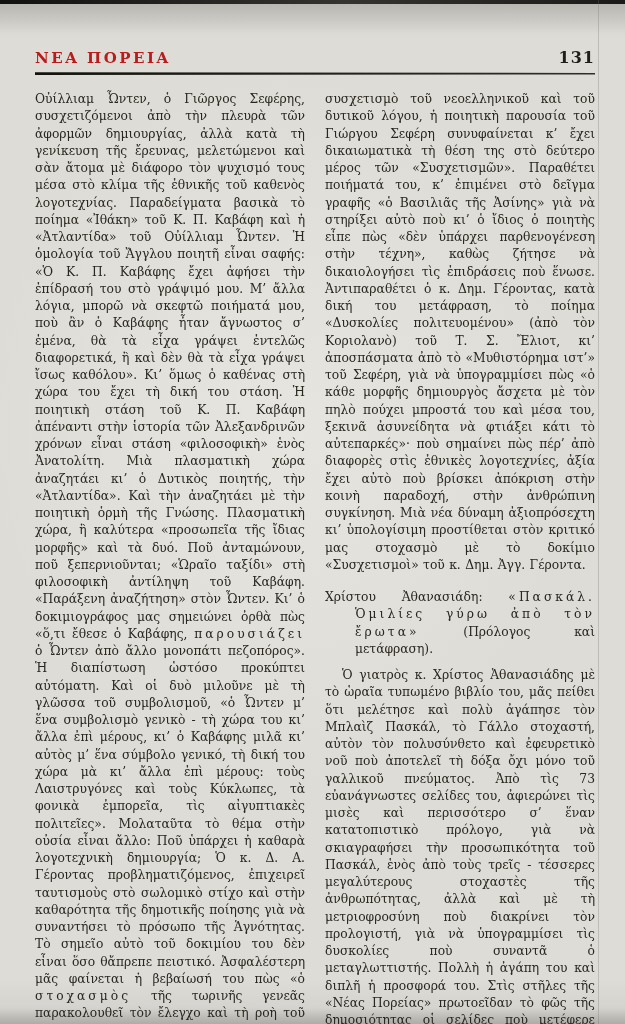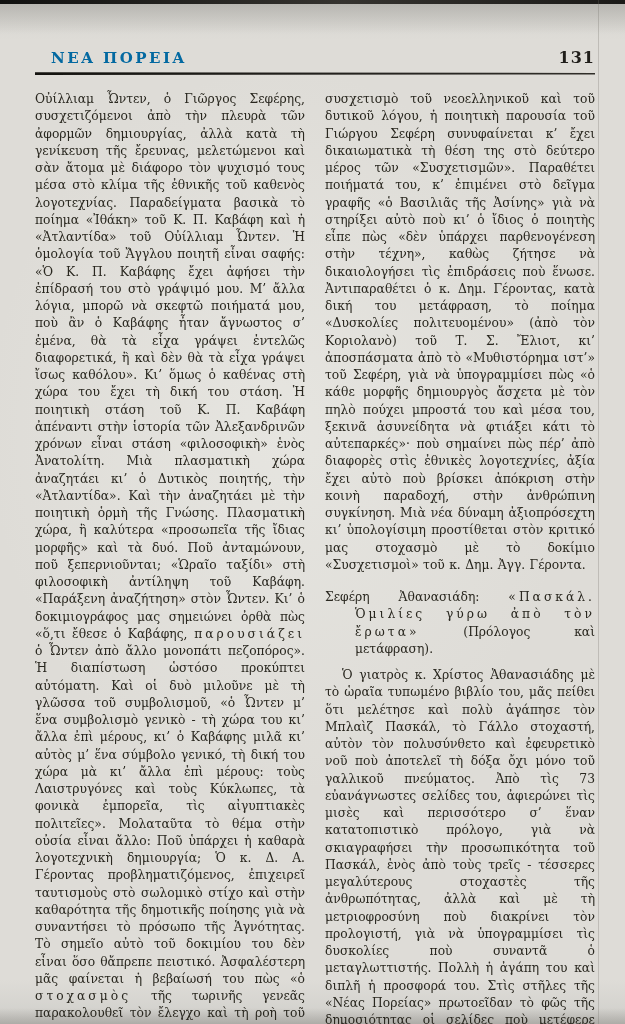--- a/index.html
+++ b/index.html
@@ -21,21 +21,21 @@
     background: linear-gradient(to bottom, rgba(150,148,142,.45), rgba(222,221,215,0)); }
   .artifact-bottom-shade { bottom: 0; left: 0; right: 0; height: 16px;
     background: linear-gradient(to top, rgba(140,138,132,.5), rgba(222,221,215,0)); }
   .artifact-right-line { top: 0; bottom: 0; right: 26px; width: 1px;
     background: rgba(110,108,102,.28); }
 
   .page { position: absolute; top: 0; left: 0; right: 0;
     padding: 48px 30px 0 35px; box-sizing: border-box; }
 
   .masthead { display: flex; justify-content: space-between; align-items: baseline; }
-  .journal-title { font-weight: bold; font-size: 15px; letter-spacing: 2.5px; color: #0369a1; margin-left: 16px; }
+  .journal-title { font-weight: bold; font-size: 15px; letter-spacing: 2.5px; color: #b91c1c; }
   .page-number { font-weight: bold; font-size: 16px; letter-spacing: 1px; color: #201e1a; }
 
   .header-rule { margin-top: 5px; height: 3px; border: 0;
     background: linear-gradient(to right, #14130f, #25231f 60%, #302e29);
     clip-path: polygon(0 10%, 100% 30%, 100% 85%, 0 100%); }
 
   .columns { display: flex; gap: 20px; margin-top: 16px; }
   .col { width: 270px; text-align: justify;
     font-size: 12.3px; line-height: 17.25px;
     color: #29271f;
@@ -66,19 +66,19 @@
 
   <div class="columns">
 
     <div class="col">
       <p><span>Οὐίλλιαμ Ὦντεν, ὁ Γιῶργος Σεφέρης, συσχετιζόμενοι ἀπὸ τὴν πλευρὰ τῶν ἀφορμῶν δημιουργίας, ἀλλὰ κατὰ τὴ γενίκευση τῆς ἔρευνας, μελετώμενοι καὶ σὰν ἄτομα μὲ διάφορο τὸν ψυχισμό τους μέσα στὸ κλίμα τῆς ἐθνικῆς τοῦ καθενὸς λογοτεχνίας. Παραδείγματα βασικὰ τὸ ποίημα «Ἰθάκη» τοῦ Κ. Π. Καβάφη καὶ ἡ «Ἀτλαντίδα» τοῦ Οὐίλλιαμ Ὦντεν. Ἡ ὁμολογία τοῦ Ἄγγλου ποιητῆ εἶναι σαφής: «Ὁ Κ. Π. Καβάφης ἔχει ἀφήσει τὴν ἐπίδρασή του στὸ γράψιμό μου. Μ’ ἄλλα λόγια, μπορῶ νὰ σκεφτῶ ποιήματά μου, ποὺ ἂν ὁ Καβάφης ἦταν ἄγνωστος σ’ ἐμένα, θὰ τὰ εἶχα γράψει ἐντελῶς διαφορετικά, ἢ καὶ δὲν θὰ τὰ εἶχα γράψει ἴσως καθόλου». Κι’ ὅμως ὁ καθένας στὴ χώρα του ἔχει τὴ δική του στάση. Ἡ ποιητικὴ στάση τοῦ Κ. Π. Καβάφη ἀπέναντι στὴν ἱστορία τῶν Ἀλεξανδρινῶν χρόνων εἶναι στάση «φιλοσοφικὴ» ἑνὸς Ἀνατολίτη. Μιὰ πλασματικὴ χώρα ἀναζητάει κι’ ὁ Δυτικὸς ποιητής, τὴν «Ἀτλαντίδα». Καὶ τὴν ἀναζητάει μὲ τὴν ποιητικὴ ὁρμὴ τῆς Γνώσης. Πλασματικὴ χώρα, ἢ καλύτερα «προσωπεῖα τῆς ἴδιας μορφῆς» καὶ τὰ δυό. Ποῦ ἀνταμώνουν, ποῦ ξεπερνιοῦνται; «Ὡραῖο ταξίδι» στὴ φιλοσοφικὴ ἀντίληψη τοῦ Καβάφη. «Παράξενη ἀναζήτηση» στὸν Ὦντεν. Κι’ ὁ δοκιμιογράφος μας σημειώνει ὀρθὰ πὼς «ὅ,τι ἔθεσε ὁ Καβάφης, </span><span class="ls">παρουσιάζει</span><span> ὁ Ὦντεν ἀπὸ ἄλλο μονοπάτι πεζοπόρος». Ἡ διαπίστωση ὡστόσο προκύπτει αὐτόματη. Καὶ οἱ δυὸ μιλοῦνε μὲ τὴ γλῶσσα τοῦ συμβολισμοῦ, «ὁ Ὦντεν μ’ ἕνα συμβολισμὸ γενικὸ - τὴ χώρα του κι’ ἄλλα ἐπὶ μέρους, κι’ ὁ Καβάφης μιλᾶ κι’ αὐτὸς μ’ ἕνα σύμβολο γενικό, τὴ δική του χώρα μὰ κι’ ἄλλα ἐπὶ μέρους: τοὺς Λαιστρυγόνες καὶ τοὺς Κύκλωπες, τὰ φονικὰ ἐμπορεῖα, τὶς αἰγυπτιακὲς πολιτεῖες». Μολαταῦτα τὸ θέμα στὴν οὐσία εἶναι ἄλλο: Ποῦ ὑπάρχει ἡ καθαρὰ λογοτεχνικὴ δημιουργία; Ὁ κ. Δ. Α. Γέροντας προβληματιζόμενος, ἐπιχειρεῖ ταυτισμοὺς στὸ σωλομικὸ στίχο καὶ στὴν καθαρότητα τῆς δημοτικῆς ποίησης γιὰ νὰ συναντήσει τὸ πρόσωπο τῆς Ἁγνότητας. Τὸ σημεῖο αὐτὸ τοῦ δοκιμίου του δὲν εἶναι ὅσο θἄπρεπε πειστικό. Ἀσφαλέστερη μᾶς φαίνεται ἡ βεβαίωσή του πὼς «ὁ </span><span class="ls">στοχασμὸς</span><span> τῆς τωρινῆς γενεᾶς παρακολουθεῖ τὸν ἔλεγχο καὶ τὴ ροὴ τοῦ δυτικοῦ στοχασμοῦ» χωρὶς αὐτό, κατὰ τὴ δική μας γνώμη, νὰ εἶναι ψεγάδι ἢ χάρισμα. Εἶναι μιὰ ἀναπόδραστη ἀνάγκη. Καὶ νὰ ποὺ τώρα μὲ τὴν ἀνερεύνηση καὶ τὸν</span></p>
     </div>
 
     <div class="col">
       <p>συσχετισμὸ τοῦ νεοελληνικοῦ καὶ τοῦ δυτικοῦ λόγου, ἡ ποιητικὴ παρουσία τοῦ Γιώργου Σεφέρη συνυφαίνεται κ’ ἔχει δικαιωματικὰ τὴ θέση της στὸ δεύτερο μέρος τῶν «Συσχετισμῶν». Παραθέτει ποιήματά του, κ’ ἐπιμένει στὸ δεῖγμα γραφῆς «ὁ Βασιλιᾶς τῆς Ἀσίνης» γιὰ νὰ στηρίξει αὐτὸ ποὺ κι’ ὁ ἴδιος ὁ ποιητὴς εἶπε πὼς «δὲν ὑπάρχει παρθενογένεση στὴν τέχνη», καθὼς ζήτησε νὰ δικαιολογήσει τὶς ἐπιδράσεις ποὺ ἕνωσε. Ἀντιπαραθέτει ὁ κ. Δημ. Γέροντας, κατὰ δική του μετάφραση, τὸ ποίημα «Δυσκολίες πολιτευομένου» (ἀπὸ τὸν Κοριολανὸ) τοῦ Τ. Σ. Ἔλιοτ, κι’ ἀποσπάσματα ἀπὸ τὸ «Μυθιστόρημα ιστ’» τοῦ Σεφέρη, γιὰ νὰ ὑπογραμμίσει πὼς «ὁ κάθε μορφῆς δημιουργὸς ἄσχετα μὲ τὸν πηλὸ πούχει μπροστά του καὶ μέσα του, ξεκινᾶ ἀσυνείδητα νὰ φτιάξει κάτι τὸ αὐτεπαρκές»· ποὺ σημαίνει πὼς πέρ’ ἀπὸ διαφορὲς στὶς ἐθνικὲς λογοτεχνίες, ἀξία ἔχει αὐτὸ ποὺ βρίσκει ἀπόκριση στὴν κοινὴ παραδοχή, στὴν ἀνθρώπινη συγκίνηση. Μιὰ νέα δύναμη ἀξιοπρόσεχτη κι’ ὑπολογίσιμη προστίθεται στὸν κριτικό μας στοχασμὸ μὲ τὸ δοκίμιο «Συσχετισμοὶ» τοῦ κ. Δημ. Ἀγγ. Γέροντα.</p>
 
-      <p class="review-heading"><span>Σεφέρη Ἀθανασιάδη: </span><span class="ls">«Πασκάλ. Ὁμιλίες γύρω ἀπὸ τὸν ἔρωτα»</span><span> (Πρόλογος καὶ μετάφραση).</span></p>
+      <p class="review-heading"><span>Χρίστου Ἀθανασιάδη: </span><span class="ls">«Πασκάλ. Ὁμιλίες γύρω ἀπὸ τὸν ἔρωτα»</span><span> (Πρόλογος καὶ μετάφραση).</span></p>
 
       <p class="indented"><span>Ὁ γιατρὸς κ. Χρίστος Ἀθανασιάδης μὲ τὸ ὡραῖα τυπωμένο βιβλίο του, μᾶς πείθει ὅτι μελέτησε καὶ πολὺ ἀγάπησε τὸν Μπλαὶζ Πασκάλ, τὸ Γάλλο στοχαστή, αὐτὸν τὸν πολυσύνθετο καὶ ἐφευρετικὸ νοῦ ποὺ ἀποτελεῖ τὴ δόξα ὄχι μόνο τοῦ γαλλικοῦ πνεύματος. Ἀπὸ τὶς 73 εὐανάγνωστες σελίδες του, ἀφιερώνει τὶς μισὲς καὶ περισσότερο σ’ ἕναν κατατοπιστικὸ πρόλογο, γιὰ νὰ σκιαγραφήσει τὴν προσωπικότητα τοῦ Πασκάλ, ἑνὸς ἀπὸ τοὺς τρεῖς - τέσσερες μεγαλύτερους στοχαστὲς τῆς ἀνθρωπότητας, ἀλλὰ καὶ μὲ τὴ μετριοφροσύνη ποὺ διακρίνει τὸν προλογιστή, γιὰ νὰ ὑπογραμμίσει τὶς δυσκολίες ποὺ συναντᾶ ὁ μεταγλωττιστής. Πολλὴ ἡ ἀγάπη του καὶ διπλῆ ἡ προσφορά του. Στὶς στῆλες τῆς «Νέας Πορείας» πρωτοεῖδαν τὸ φῶς τῆς δημοσιότητας οἱ σελίδες ποὺ μετέφερε στὴ γλῶσσα μας ὁ κ. Χρ. Ἀθανασιάδης ἀπὸ τὶς ὁμιλίες γύρω ἀπὸ τὰ πάθη τοῦ Ἔρωτα. Κι’ ἀπὸ τότε, ἀνικανοποίητος ὁ μεταφραστὴς τὶς ὑπέβαλε σὲ νέο ἔλεγχο, σὲ πρόσθετη ἐπεξεργασία. </span></p>
     </div>
 
   </div>
 </div>
 
 </body></html>

